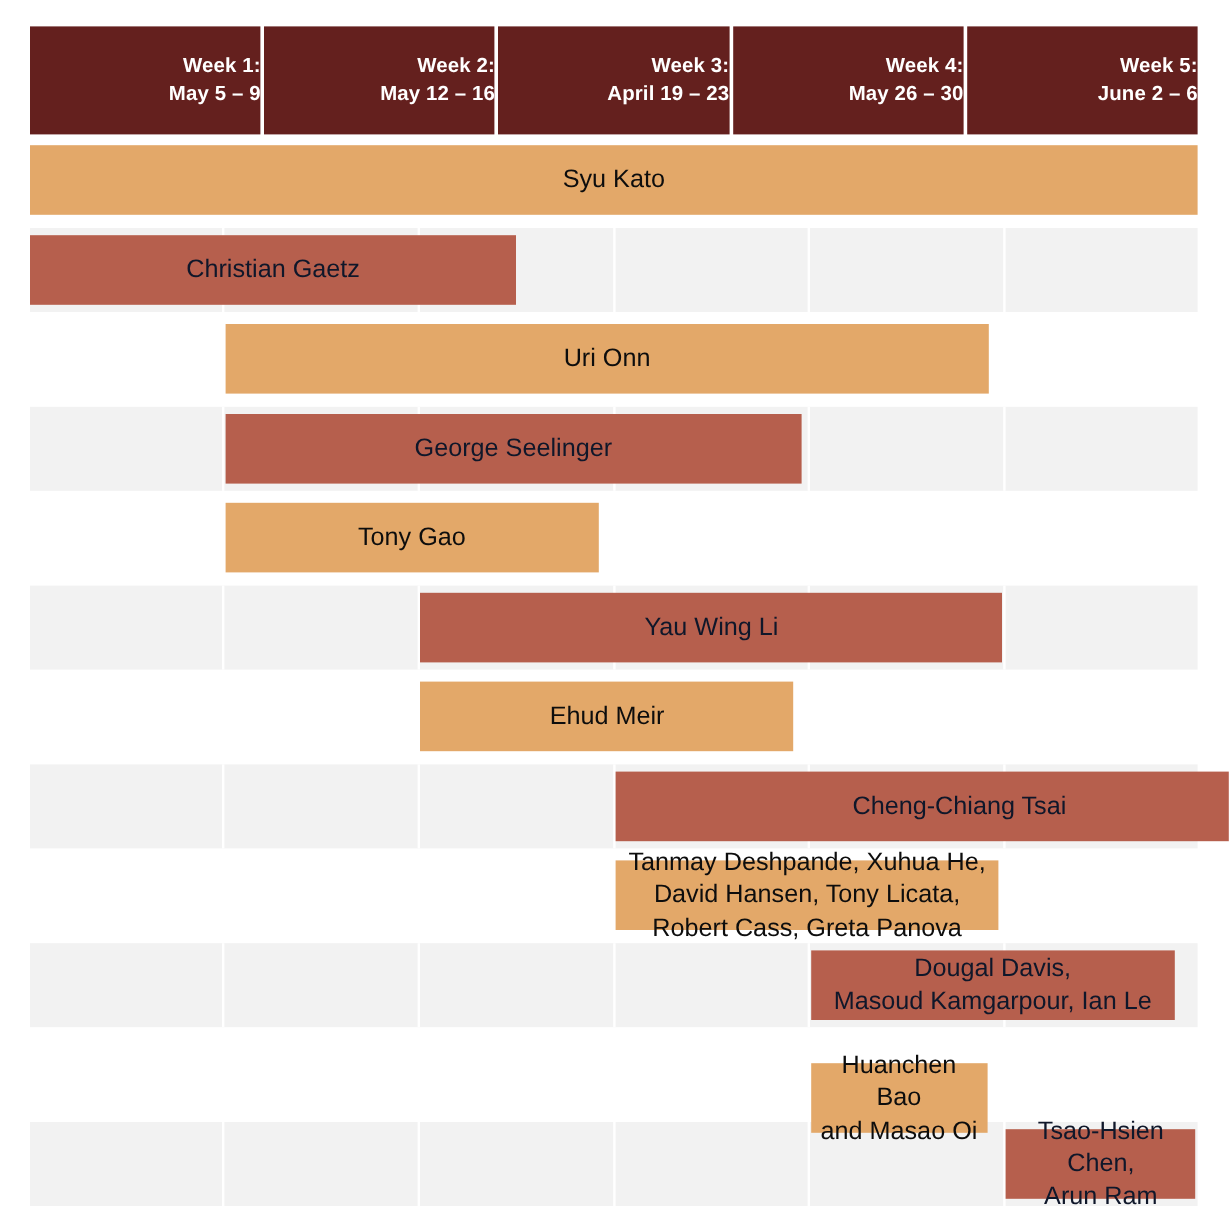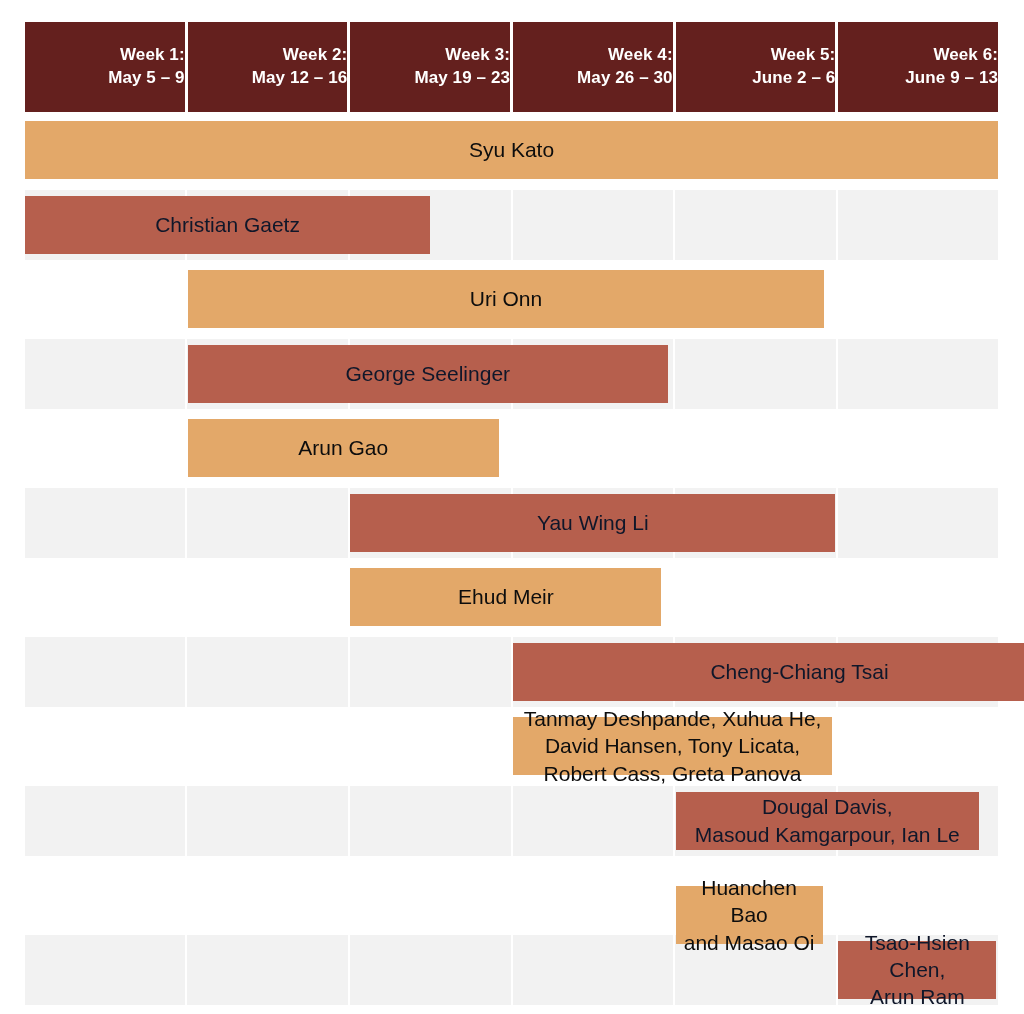--- a/index.html
+++ b/index.html
@@ -93,33 +93,29 @@
       <div class="week-cell">
         <span class="wk-line">Week 1:</span>
         <span class="wk-line">May 5 – 9</span>
       </div>
       <div class="week-cell">
         <span class="wk-line">Week 2:</span>
         <span class="wk-line">May 12 – 16</span>
       </div>
       <div class="week-cell">
         <span class="wk-line">Week 3:</span>
-        <span class="wk-line">May 19 – 23</span>
+        <span class="wk-line">April 19 – 23</span>
       </div>
       <div class="week-cell">
         <span class="wk-line">Week 4:</span>
         <span class="wk-line">May 26 – 30</span>
       </div>
       <div class="week-cell">
         <span class="wk-line">Week 5:</span>
         <span class="wk-line">June 2 – 6</span>
-      </div>
-      <div class="week-cell">
-        <span class="wk-line">Week 6:</span>
-        <span class="wk-line">June 9 – 13</span>
       </div>
     </div>
 
   <div id="stripes">
       <div class="stripe" style="top: 189.5px; height: 70px;">
         <div class="stripe-cell" style="left: 160.167px;"></div>
         <div class="stripe-cell" style="left: 322.833px;"></div>
         <div class="stripe-cell" style="left: 485.5px;"></div>
         <div class="stripe-cell" style="left: 648.167px;"></div>
         <div class="stripe-cell" style="left: 810.833px;"></div>
@@ -159,21 +155,21 @@
         <div class="stripe-cell" style="left: 648.167px;"></div>
         <div class="stripe-cell" style="left: 810.833px;"></div>
       </div>
     </div>
 
   <div id="bars">
       <div class="bar orange" style="left: 25px; top: 121px; width: 973px; height: 58px;">Syu Kato</div>
       <div class="bar brick" style="left: 25px; top: 195.5px; width: 405.167px; height: 58px;">Christian Gaetz</div>
       <div class="bar orange" style="left: 187.667px; top: 270px; width: 636.49px; height: 58px;">Uri Onn</div>
       <div class="bar brick" style="left: 187.667px; top: 344.5px; width: 480.21px; height: 58px;">George Seelinger</div>
-      <div class="bar orange" style="left: 187.667px; top: 419px; width: 311.157px; height: 58px;">Arun Gao</div>
+      <div class="bar orange" style="left: 187.667px; top: 419px; width: 311.157px; height: 58px;">Tony Gao</div>
       <div class="bar brick" style="left: 350.333px; top: 493.5px; width: 485px; height: 58px;">Yau Wing Li</div>
       <div class="bar orange" style="left: 350.333px; top: 568px; width: 311.157px; height: 58px;">Ehud Meir</div>
       <div class="bar brick" style="left: 513px; top: 642.5px; width: 573px; height: 58px;">Cheng-Chiang Tsai</div>
       <div class="bar orange" style="left: 513px; top: 717px; width: 319.14px; height: 58px;">Tanmay Deshpande, Xuhua He,
 David Hansen, Tony Licata,
 Robert Cass, Greta Panova</div>
       <div class="bar brick" style="left: 675.667px; top: 791.5px; width: 303.173px; height: 58px;">Dougal Davis,
 Masoud Kamgarpour, Ian Le</div>
       <div class="bar orange" style="left: 675.667px; top: 866px; width: 146.893px; height: 58px; margin-top: 20px;">Huanchen Bao
 and Masao Oi</div>

